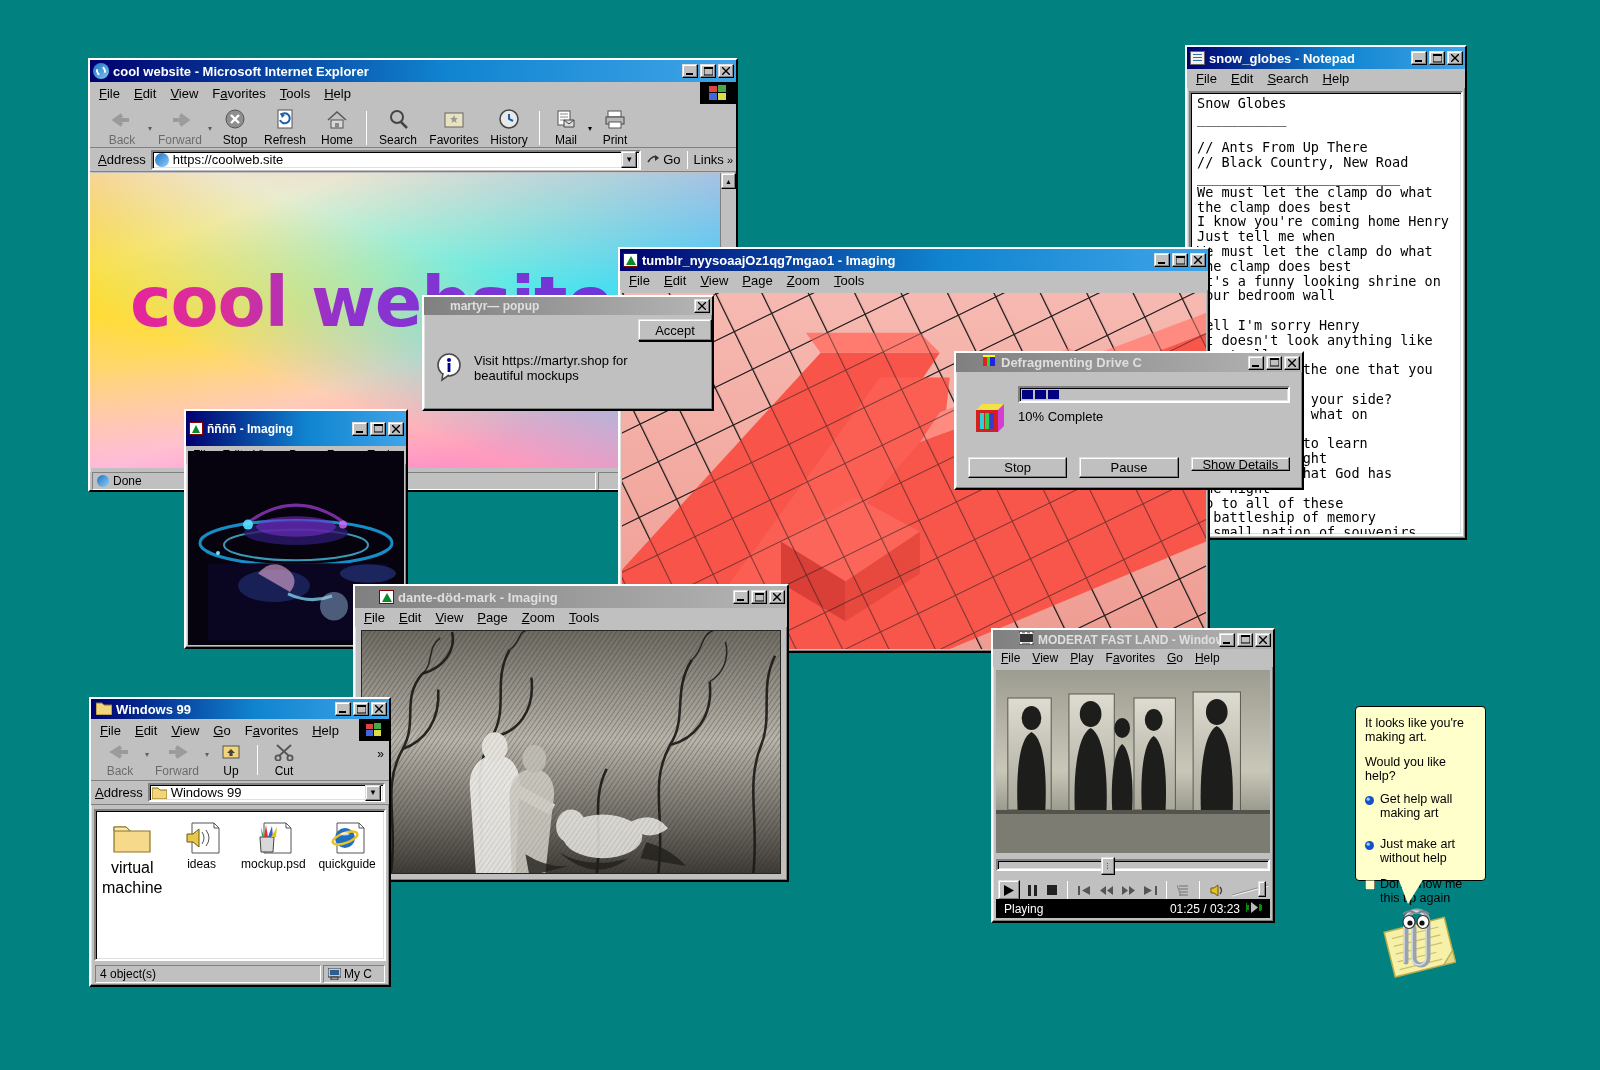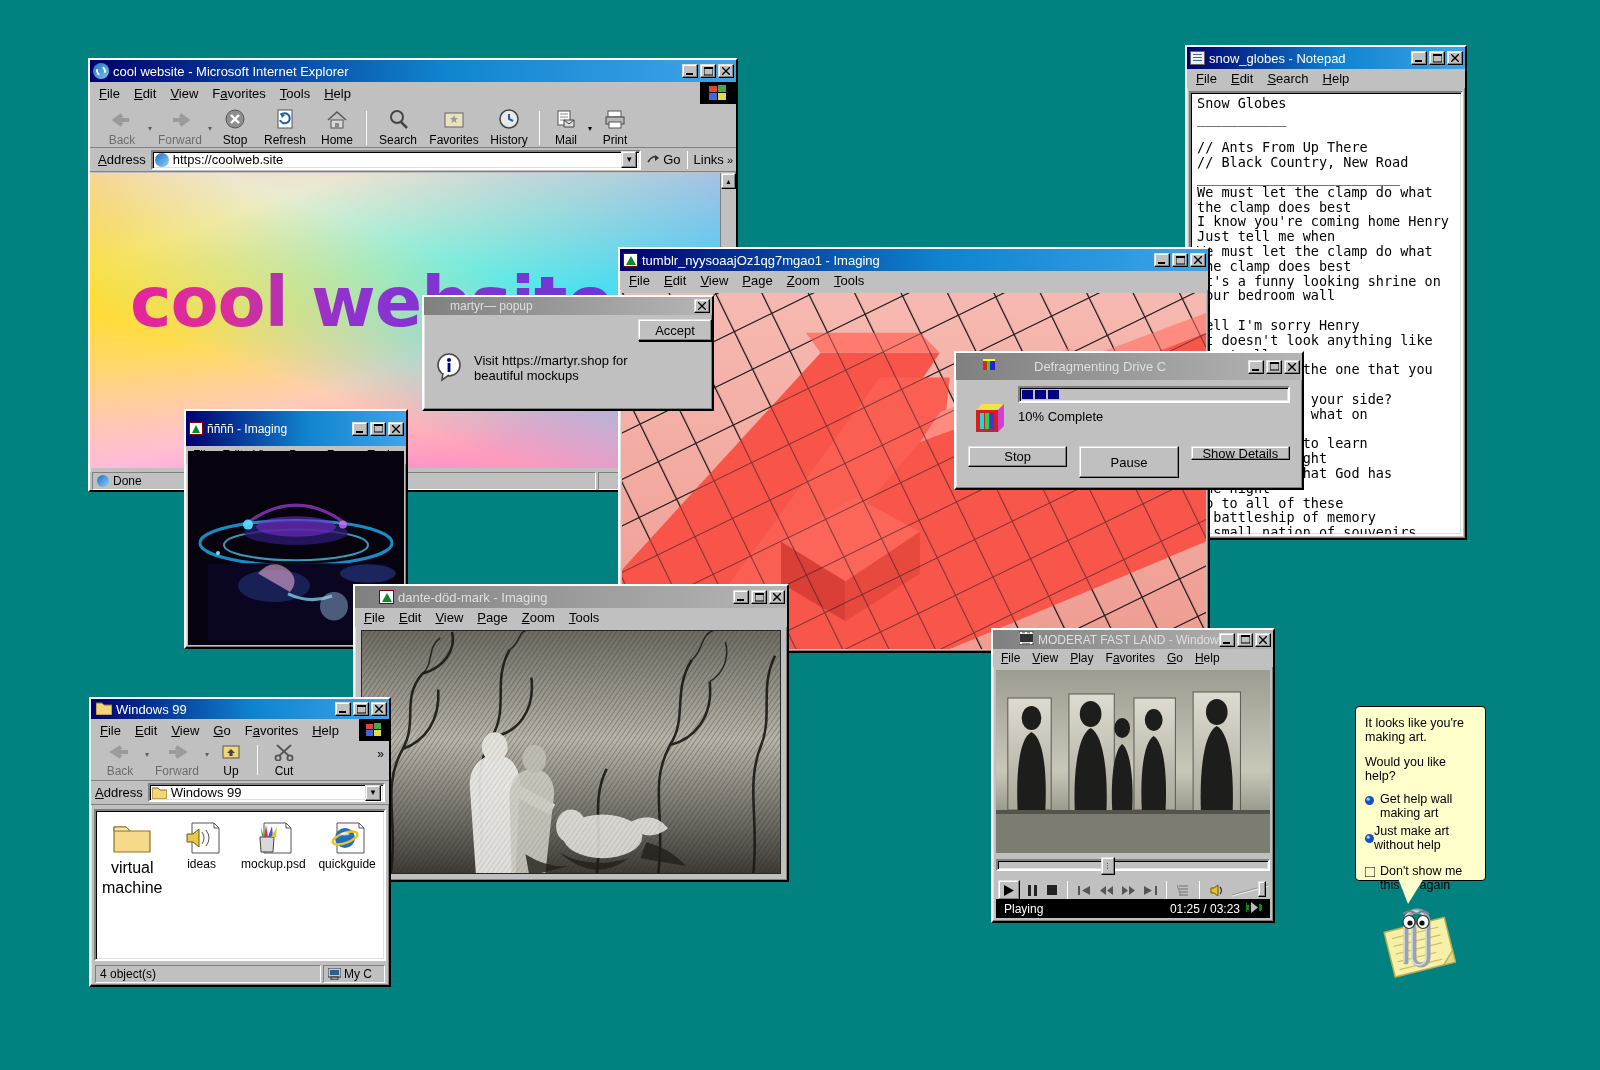--- a/index.html
+++ b/index.html
@@ -10,21 +10,21 @@
     font-family:"Liberation Sans", sans-serif;
     font-size:13px;
     -webkit-font-smoothing:none;
   }
   .win { position:absolute; background:#c0c0c0;
          border:2px solid; border-color:#ffffff #000000 #000000 #ffffff;
          box-shadow: inset -1px -1px 0 #808080, inset 1px 1px 0 #dfdfdf; }
   .tbar { height:22px; display:flex; align-items:center; padding:0 2px 0 3px; }
   .tbar.active { background:linear-gradient(90deg,#00006e 0%,#1084d0 55%,#3fa4e8 100%); }
   .tbar.inactive { background:linear-gradient(90deg,#808080 0%,#b5b5b5 100%);padding-left:24px; }
-  .tbar .ttl { color:#fff; font-weight:normal; font-size:13px; margin-left:4px;
+  .tbar .ttl { color:#fff; font-weight:bold; font-size:13px; margin-left:4px;
                white-space:nowrap; overflow:hidden; flex:1; text-shadow:none; }
   .tbar.inactive .ttl { color:#dfdfdf; }
   .tbtns { display:flex; gap:2px; }
   .tb { width:16px; height:14px; background:#c0c0c0;
         border:1px solid; border-color:#dfdfdf #000 #000 #dfdfdf;
         box-shadow: inset -1px -1px 0 #808080, inset 1px 1px 0 #fff;
         display:flex; align-items:center; justify-content:center;
         font-size:9px; font-family:"Liberation Sans", sans-serif;
         color:#000; line-height:1; padding:0; }
   .tb svg { display:block; }
@@ -442,21 +442,21 @@
       <path d="M100,140 q22,10 44,2" stroke="#8fe8ff" stroke-width="3" fill="none" opacity=".7"></path>
       <circle cx="146" cy="152" r="14" fill="#a0c8e8" opacity=".45"></circle>
       <ellipse cx="180" cy="120" rx="28" ry="9" fill="#2a3a8a" opacity=".6"></ellipse>
       <circle cx="30" cy="100" r="2" fill="#7fd8ff"></circle>
       <circle cx="196" cy="160" r="2" fill="#ff7fe0"></circle>
     </svg>
   </div>
 </div>
 
 <div class="win" style="left:954px;top:351px;width:350px;height:139px;">
-  <div class="tbar inactive" style="height:27px;gap:33px;">
+  <div class="tbar inactive" style="height:19px;">
     <span style="margin-left:2px;">
       <svg width="15" height="14">
           <rect x="1" y="2" width="5" height="10" fill="#d22"></rect>
           <rect x="5" y="1" width="4" height="11" fill="#2d2"></rect>
           <rect x="8" y="2" width="5" height="10" fill="#22d"></rect>
           <rect x="1" y="1" width="12" height="2" fill="#ff0"></rect>
         </svg>
     </span>
     <span class="ttl" style="font-size:13px;">Defragmenting Drive C</span>
     <span class="tbtns">
@@ -495,21 +495,21 @@
         <div class="sunken" style="height:17px;background:#c0c0c0;padding:2px;display:flex;gap:2px;">
           <span style="width:11px;background:#000080;"></span>
           <span style="width:11px;background:#000080;"></span>
           <span style="width:11px;background:#000080;"></span>
         </div>
         <div style="margin-top:6px;font-size:13px;">10% Complete</div>
       </div>
     </div>
     <div style="display:flex;gap:12px;position:absolute;bottom:10px;left:12px;right:12px;">
       <span class="btn" style="flex:1;height:21px;">Stop</span>
-      <span class="btn" style="flex:1;height:32px;">Pause</span>
+      <span class="btn" style="flex:1;height:21px;">Pause</span>
       <span class="btn" style="flex:1;height:14px;">Show Details</span>
     </div>
   </div>
 </div>
 
 <div class="win" style="left:353px;top:584px;width:436px;height:298px;">
   <div class="tbar inactive">
     <span style="width:15px;height:14px;display:inline-block;background:#fff;border:1px solid #8b0000;position:relative;">
       <span style="position:absolute;left:2px;bottom:1px;width:0;height:0;border-left:5px solid transparent;border-right:5px solid transparent;border-bottom:9px solid #0a8a2a;"></span>
     </span>
@@ -907,21 +907,21 @@
   <div style="margin-top:11px;">Would you like help?</div>
   <div style="display:flex;gap:6px;margin-top:9px;">
     <span style="flex:none;margin-top:2px;">
       <svg width="9" height="9">
           <circle cx="4.5" cy="4.5" r="4.5" fill="#1450c8"></circle>
           <circle cx="3.2" cy="3.2" r="1.6" fill="#9fd0ff"></circle>
         </svg>
     </span>
     <span>Get help wall making art</span>
   </div>
-  <div style="display:flex;gap:0;margin-top:4px;align-items:center;">
+  <div style="display:flex;gap:6px;margin-top:17px;">
     <span style="flex:none;margin-top:2px;">
       <svg width="9" height="9">
           <circle cx="4.5" cy="4.5" r="4.5" fill="#1450c8"></circle>
           <circle cx="3.2" cy="3.2" r="1.6" fill="#9fd0ff"></circle>
         </svg>
     </span>
     <span>Just make art without help</span>
   </div>
   <div style="display:flex;gap:5px;margin-top:12px;">
     <span style="flex:none;margin-top:2px;">

